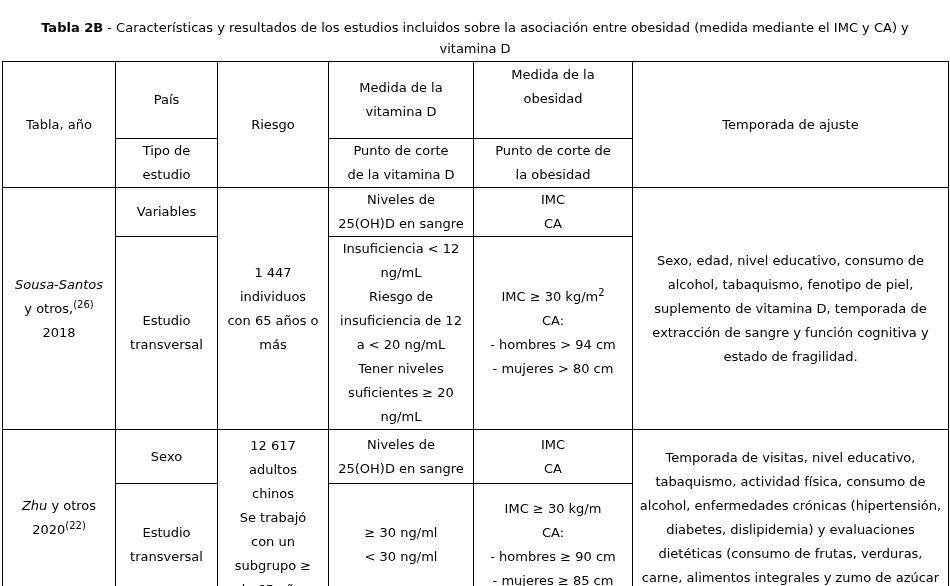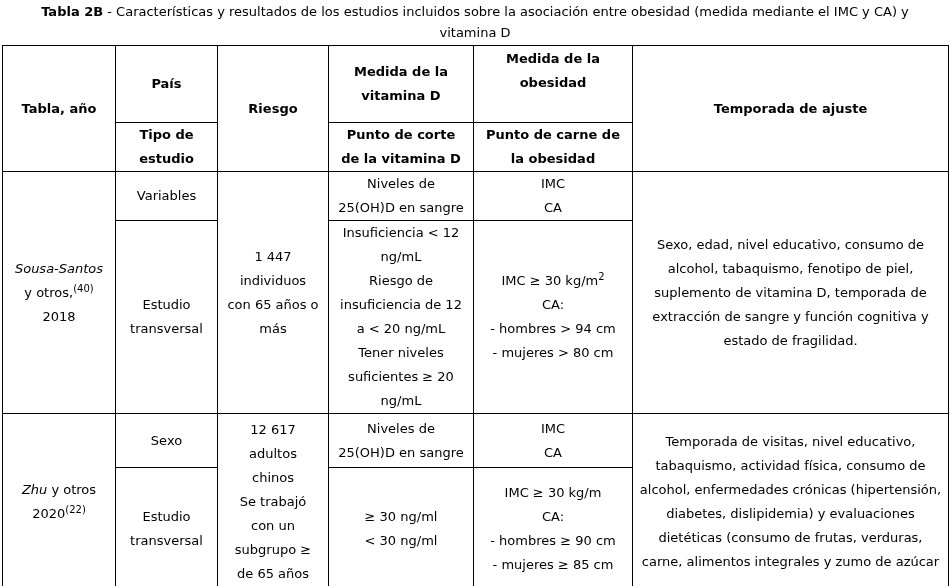--- a/index.html
+++ b/index.html
@@ -8,41 +8,41 @@
     background: #ffffff;
     width: 950px;
     height: 586px;
     font-family: "DejaVu Sans", "Liberation Sans", sans-serif;
     font-size: 13px;
     color: #000000;
     overflow: hidden;
   }
   .title {
     text-align: center;
-    padding: 1px 22px 0 22px;
+    padding: 17px 22px 0 22px;
     line-height: 21px;
   }
   .b { font-weight: bold; }
   .i { font-style: italic; }
   table {
     border-collapse: collapse;
     table-layout: fixed;
     margin: 2px 0 0 2px;
     width: 946px;
   }
   td {
     border: 1px solid #000000;
     text-align: center;
     vertical-align: middle;
     white-space: pre-line;
     line-height: 24px;
     padding: 0 4px;
     overflow: hidden;
   }
-  td.hd { font-weight: bold; }
+  td.hd { font-weight: normal; }
   td.top { vertical-align: top; padding-top: 1px; }
   sup { font-size: 10px; line-height: 0; }
   tr.r1 { height: 77px; }
   tr.r2 { height: 49px; }
   tr.r3 { height: 49px; }
   tr.r4 { height: 191px; }
   tr.r5 { height: 54px; }
   tr.r6 { height: 122px; }
 </style>
 </head>
@@ -70,27 +70,27 @@
 vitamina D</td>
       <td class="hd top">Medida de la
 obesidad</td>
       <td class="hd" rowspan="2">Temporada de ajuste</td>
     </tr>
     <tr class="r2">
       <td class="hd">Tipo de
 estudio</td>
       <td class="hd">Punto de corte
 de la vitamina D</td>
-      <td class="hd">Punto de carne de
+      <td class="hd">Punto de corte de
 la obesidad</td>
     </tr>
 
     <tr class="r3">
       <td rowspan="2"><span class="i">Sousa-Santos</span><span>
-y otros,</span><sup>(40)</sup><span>
+y otros,</span><sup>(26)</sup><span>
 2018</span></td>
       <td>Variables</td>
       <td rowspan="2">1 447
 individuos
 con 65 años o
 más</td>
       <td>Niveles de
 25(OH)D en sangre</td>
       <td>IMC
 CA</td>

